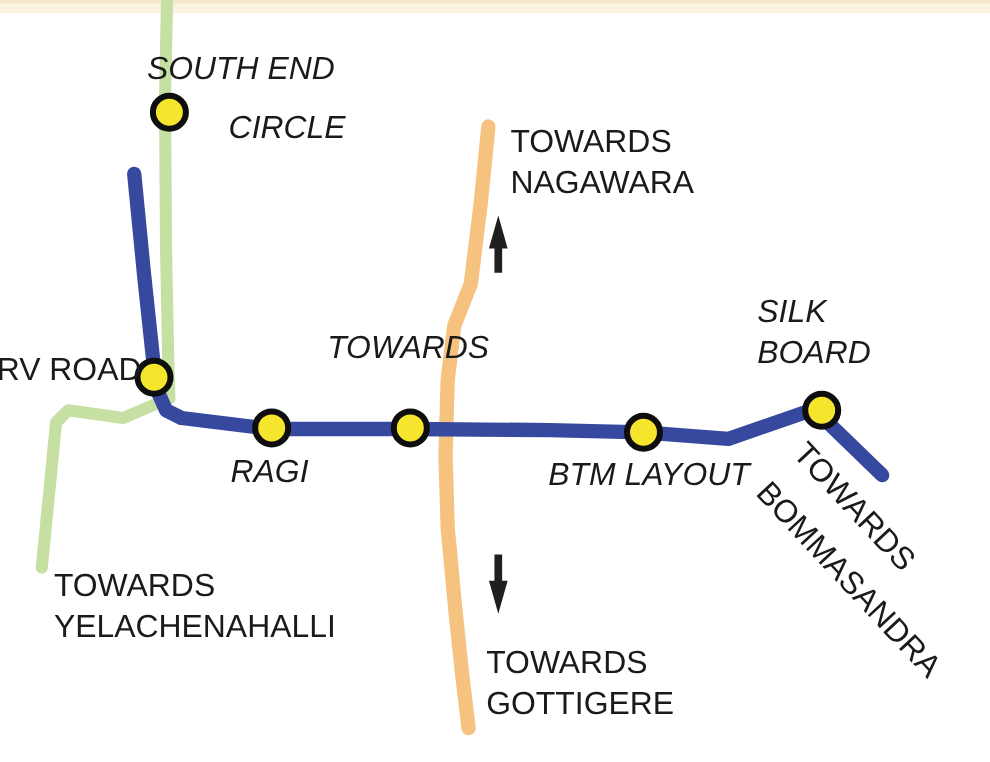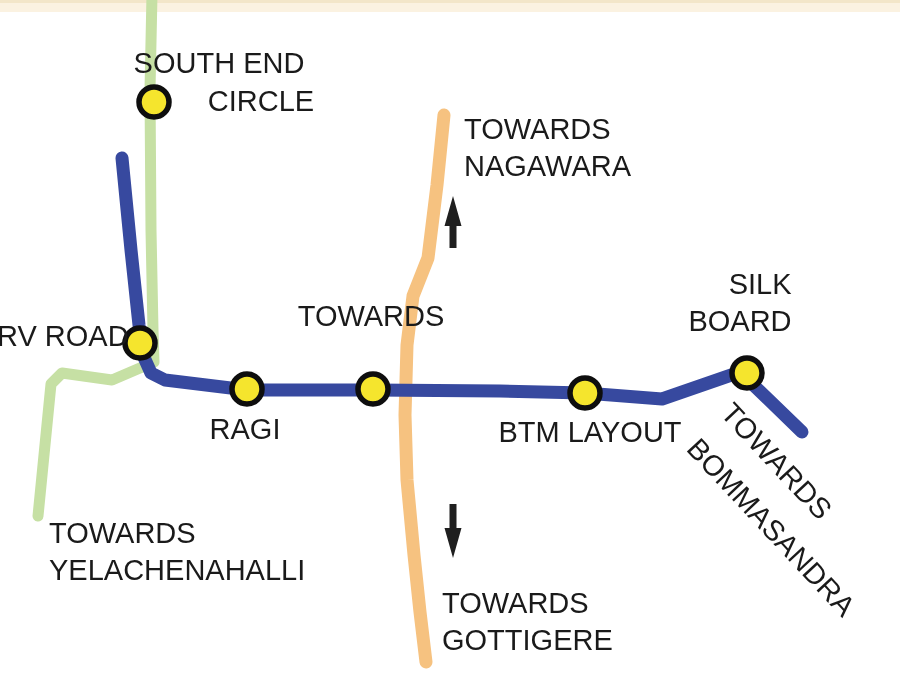--- a/index.html
+++ b/index.html
@@ -17,21 +17,21 @@
   }
   svg.mapsvg { position: absolute; left: 0; top: 0; }
   .lbl {
     position: absolute;
     font-size: 29px;
     line-height: 37px;
     color: #1a1a1a;
     white-space: nowrap;
     letter-spacing: 0px;
   }
-  .lbl.center { transform: translateX(-50%); text-align: right; }
+  .lbl.center { transform: translateX(-50%); text-align: left; font-style: italic; }
   .lbl.rot {
     line-height: 49px;
     transform: rotate(47deg);
     transform-origin: 0 0;
   }
   .lbl.rot .l2 { display: block; margin-left: 3px; }
   .lbl .l1, .lbl .l2 { display: block; }
   polyline { fill: none; stroke-linecap: round; stroke-linejoin: round; }
   circle.station { stroke: #0e0e0e; stroke-width: 5.5px; }
 </style>
@@ -55,21 +55,21 @@
 
     <circle class="station" cx="154" cy="102" r="15" fill="#f5e52d"></circle>
     <circle class="station" cx="140" cy="343" r="15" fill="#f5e52d"></circle>
     <circle class="station" cx="247" cy="389" r="15" fill="#f5e52d"></circle>
     <circle class="station" cx="373" cy="389" r="15" fill="#f5e52d"></circle>
     <circle class="station" cx="585" cy="393" r="15" fill="#f5e52d"></circle>
     <circle class="station" cx="747" cy="373" r="15" fill="#f5e52d"></circle>
   </svg>
 
   <div class="lbl center" style="left:219px; top:45px;">SOUTH END</div>
-  <div class="lbl center" style="left:261px; top:83px;">CIRCLE</div>
+  <div class="lbl center" style="left:261px; top:98px;">CIRCLE</div>
 
   <div class="lbl" style="left:-3px; top:318px;">RV ROAD</div>
 
   <div class="lbl center" style="left:245px; top:411px;">
     <span class="l1">RAGI</span>
   </div>
 
   <div class="lbl center" style="left:371px; top:298px;">
     <span class="l2">TOWARDS</span>
   </div>

